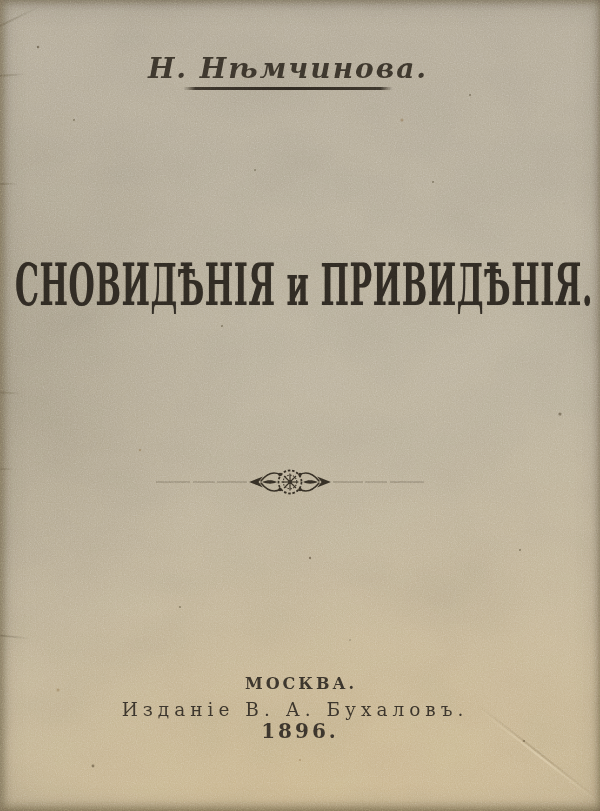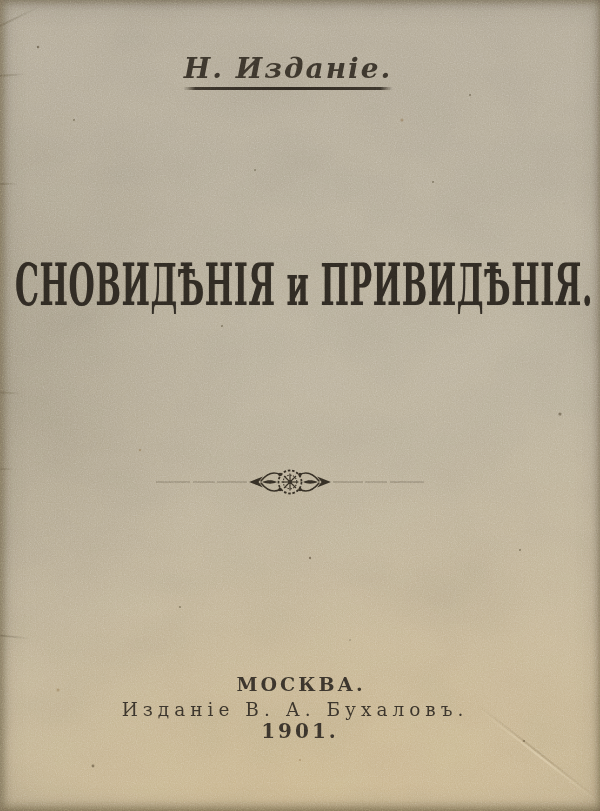--- a/index.html
+++ b/index.html
@@ -33,21 +33,21 @@
   }
   .title{
     position:absolute;top:253px;left:304px;
     transform:translateX(-50%) scaleX(0.52);transform-origin:center;
     font-weight:700;font-size:58px;line-height:64px;letter-spacing:1px;
     color:#2e2922;white-space:nowrap;
     text-shadow:0 0 1px rgba(46,41,34,0.4);
   }
   .ornament{position:absolute;left:150px;top:460px;}
   .imprint-line{position:absolute;transform:translateX(-50%);white-space:nowrap;color:#38322a;}
-  .city{top:672px;left:301px;font-weight:700;font-size:19px;line-height:24px;letter-spacing:3px;}
+  .city{top:672px;left:301px;font-weight:700;font-size:16px;line-height:24px;letter-spacing:3px;}
   .publisher{top:699px;left:295px;font-size:18.5px;line-height:22px;letter-spacing:5px;}
   .year{top:719px;left:300px;font-weight:600;font-size:20px;line-height:24px;letter-spacing:3px;}
   .crease{position:absolute;border-radius:2px;}
   .c1{left:-8px;top:16px;width:52px;height:2px;transform:rotate(-26deg);
       background:linear-gradient(90deg,rgba(104,94,74,0.5),rgba(104,94,74,0));}
   .c2{left:0;top:74px;width:26px;height:2px;transform:rotate(-4deg);
       background:linear-gradient(90deg,rgba(104,94,74,0.55),rgba(104,94,74,0));}
   .c3{left:0;top:183px;width:18px;height:2px;
       background:linear-gradient(90deg,rgba(104,94,74,0.5),rgba(104,94,74,0));}
   .c4{left:0;top:392px;width:22px;height:2px;transform:rotate(3deg);
@@ -106,21 +106,21 @@
         <circle cx="520" cy="550" r="1.0"></circle>
     </g>
     <g fill="rgba(128,96,54,0.40)">
       <circle cx="402" cy="120" r="1.6"></circle>
         <circle cx="140" cy="450" r="1.2"></circle>
       <circle cx="58" cy="690" r="1.5"></circle>
         <circle cx="300" cy="760" r="1.1"></circle>
     </g>
   </svg>
 
-  <div class="author">Н. Изданіе.</div>
+  <div class="author">Н. Нѣмчинова.</div>
   <div class="author-underline"></div>
 
   <div class="title">СНОВИДѢНІЯ и ПРИВИДѢНІЯ.</div>
 
   <svg class="ornament" width="280" height="44" viewBox="0 0 280 44">
     <g id="ornL">
       <line x1="6" y1="22" x2="99" y2="22" stroke="#867d68" stroke-width="1" stroke-dasharray="34 3 22 2 30 2"></line>
       <path d="M99 22 L113 16.5 L108.5 22 L113 27.5 Z" fill="#332d24"></path>
       <path d="M111 21 C117 13.5, 124 11.5, 130 14.5" stroke="#332d24" stroke-width="1.6" fill="none" stroke-linecap="round"></path>
       <circle cx="130" cy="14.5" r="1.8" fill="#332d24"></circle>
@@ -137,21 +137,21 @@
         <line x1="131.5" y1="22" x2="148.5" y2="22"></line>
         <line x1="134" y1="16" x2="146" y2="28"></line>
         <line x1="146" y1="16" x2="134" y2="28"></line>
       </g>
       <circle cx="140" cy="22" r="1.9" fill="#332d24" stroke="none"></circle>
     </g>
   </svg>
 
   <div class="imprint-line city">МОСКВА.</div>
   <div class="imprint-line publisher">Изданіе В. А. Бухаловъ.</div>
-  <div class="imprint-line year">1901.</div>
+  <div class="imprint-line year">1896.</div>
 
   <svg class="layer grain" width="600" height="811">
     <filter id="fGrain">
       <feTurbulence type="fractalNoise" baseFrequency="0.85" numOctaves="2" seed="7" stitchTiles="stitch"></feTurbulence>
       <feColorMatrix type="saturate" values="0"></feColorMatrix>
     </filter>
     <rect width="600" height="811" filter="url(#fGrain)"></rect>
   </svg>
 
 </div>

